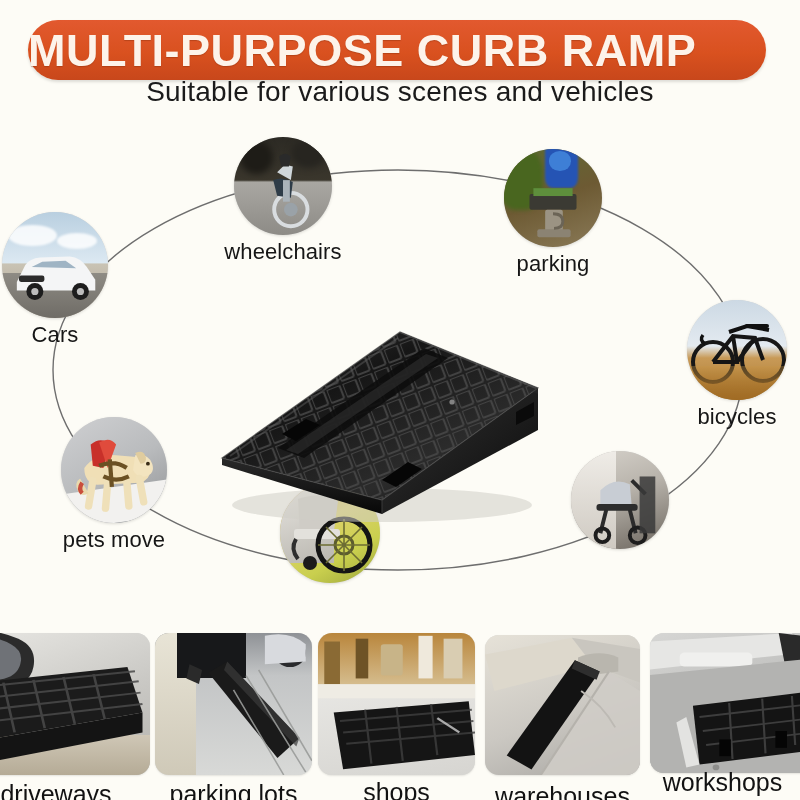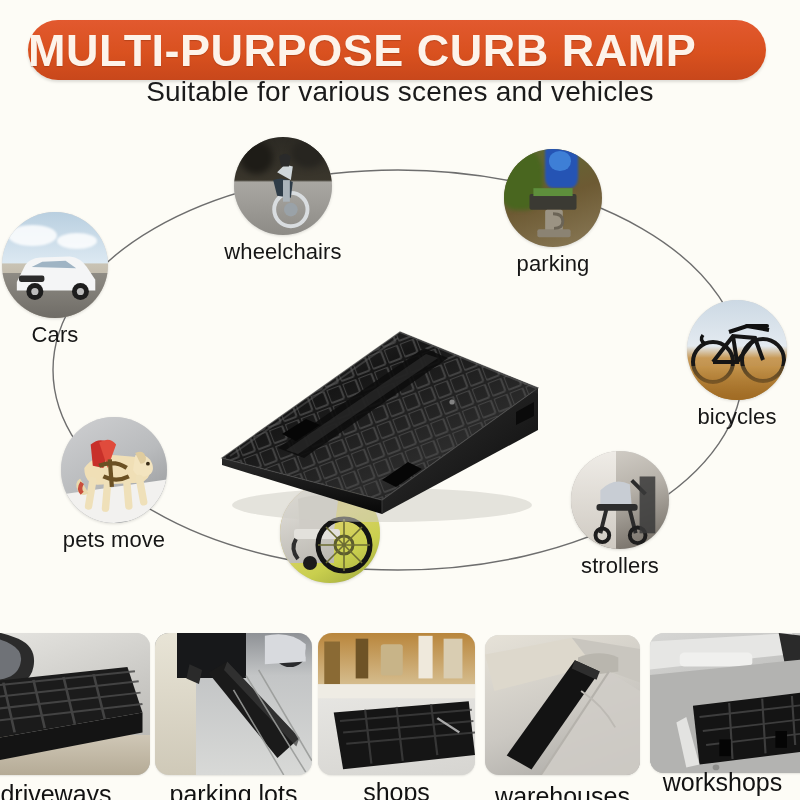--- a/index.html
+++ b/index.html
@@ -161,21 +161,20 @@
         <path d="M30 40 q14 -14 30 -6 l2 22 -32 2 Z" fill="#c8cdd4"></path>
         <rect x="26" y="54" width="42" height="7" rx="3" fill="#2d2d2d"></rect>
         <path d="M36 60 L30 84 M60 60 L66 84" stroke="#2b2b2b" stroke-width="4"></path>
         <circle cx="32" cy="86" r="7" fill="none" stroke="#1d1d1d" stroke-width="4"></circle>
         <circle cx="68" cy="86" r="8" fill="none" stroke="#1d1d1d" stroke-width="4"></circle>
         <path d="M62 30 L76 44" stroke="#2a2a2a" stroke-width="4"></path>
         <rect x="70" y="26" width="16" height="58" fill="#3a3a3a" opacity=".85"></rect>
       </svg>
           </div>
         </div>
-        <div class="cap" style="left: -60px; width: 218px; top: 102px;">strollers</div>
       </div>
       <div class="node" style="left: 280px; top: 483px; width: 100px; height: 100px;">
         <div class="bubble" style="width: 100px; height: 100px;">
           <div class="ph">
       <div style="position:absolute;inset:0;background:linear-gradient(150deg,#c79a42 0%,#ddd26a 40%,#c9cf4e 70%,#9aa33a 100%)"></div>
       <div style="position:absolute;left:0;top:0;width:54%;height:80%;background:linear-gradient(160deg,#e9e7e2,#b9b6af)"></div>
       <svg viewBox="0 0 100 100" style="position:absolute;inset:0;width:100%;height:100%">
         <path d="M18 16 q22 -8 40 2 l-4 30 -34 2 Z" fill="#cfccc6"></path>
         <rect x="14" y="46" width="46" height="10" rx="3" fill="#e3e1dc"></rect>
         <circle cx="64" cy="62" r="26" fill="none" stroke="#141414" stroke-width="5"></circle>

